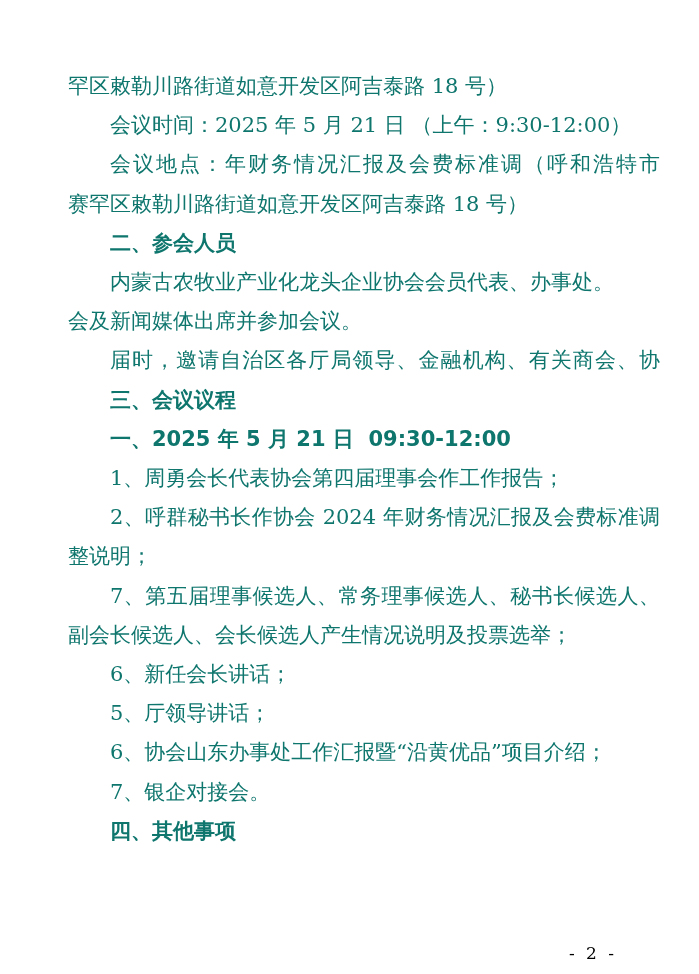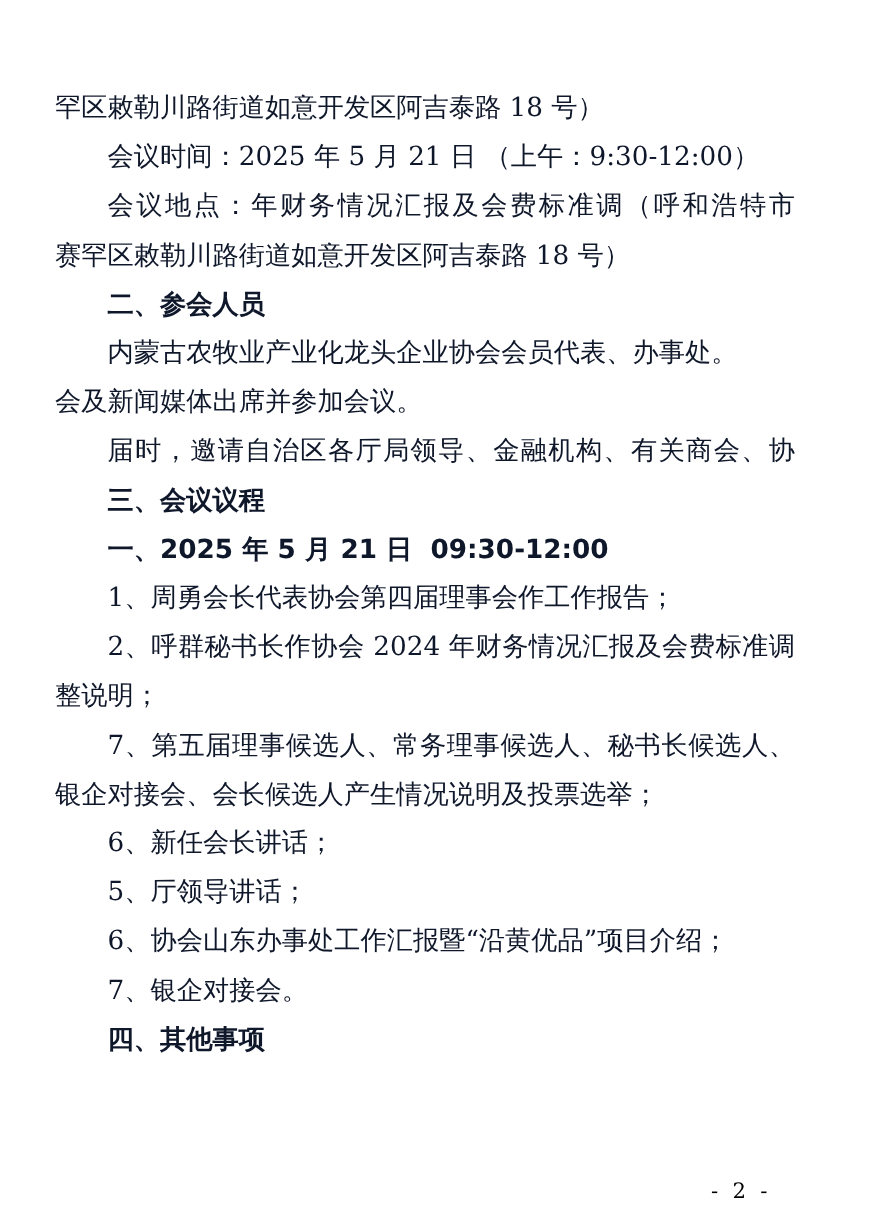--- a/index.html
+++ b/index.html
@@ -9,27 +9,27 @@
   }
   .page {
     position: relative;
     width: 699px;
     height: 974px;
     background: #ffffff;
     overflow: hidden;
   }
   .body-text {
     position: absolute;
-    left: 44px;
+    left: 68px;
     top: 67px;
     width: 592px;
     font-family: "DejaVu Serif", "Liberation Serif", serif;
     font-size: 21px;
     line-height: 39.2px;
-    color: #0f172a;
+    color: #0f766e;
   }
   .ln {
     margin: 0;
     padding: 0;
     white-space: pre-wrap;
   }
   .indent {
     text-indent: 42px;
   }
   .jfull {
@@ -63,21 +63,21 @@
     <p class="ln indent h">二、参会人员</p>
     <p class="ln indent">内蒙古农牧业产业化龙头企业协会会员代表、办事处。</p>
     <p class="ln">会及新闻媒体出席并参加会议。</p>
     <p class="ln indent jfull">届时，邀请自治区各厅局领导、金融机构、有关商会、协</p>
     <p class="ln indent h">三、会议议程</p>
     <p class="ln indent h">一、2025 年 5 月 21 日  09:30-12:00</p>
     <p class="ln indent">1、周勇会长代表协会第四届理事会作工作报告；</p>
     <p class="ln indent jfull">2、呼群秘书长作协会 2024 年财务情况汇报及会费标准调</p>
     <p class="ln">整说明；</p>
     <p class="ln indent jfull">7、第五届理事候选人、常务理事候选人、秘书长候选人、</p>
-    <p class="ln">银企对接会、会长候选人产生情况说明及投票选举；</p>
+    <p class="ln">副会长候选人、会长候选人产生情况说明及投票选举；</p>
     <p class="ln indent">6、新任会长讲话；</p>
     <p class="ln indent">5、厅领导讲话；</p>
     <p class="ln indent">6、协会山东办事处工作汇报暨“沿黄优品”项目介绍；</p>
     <p class="ln indent">7、银企对接会。</p>
     <p class="ln indent h">四、其他事项</p>
   </div>
   <div class="footer">- 2 -</div>
 </div>
 
 </body></html>

